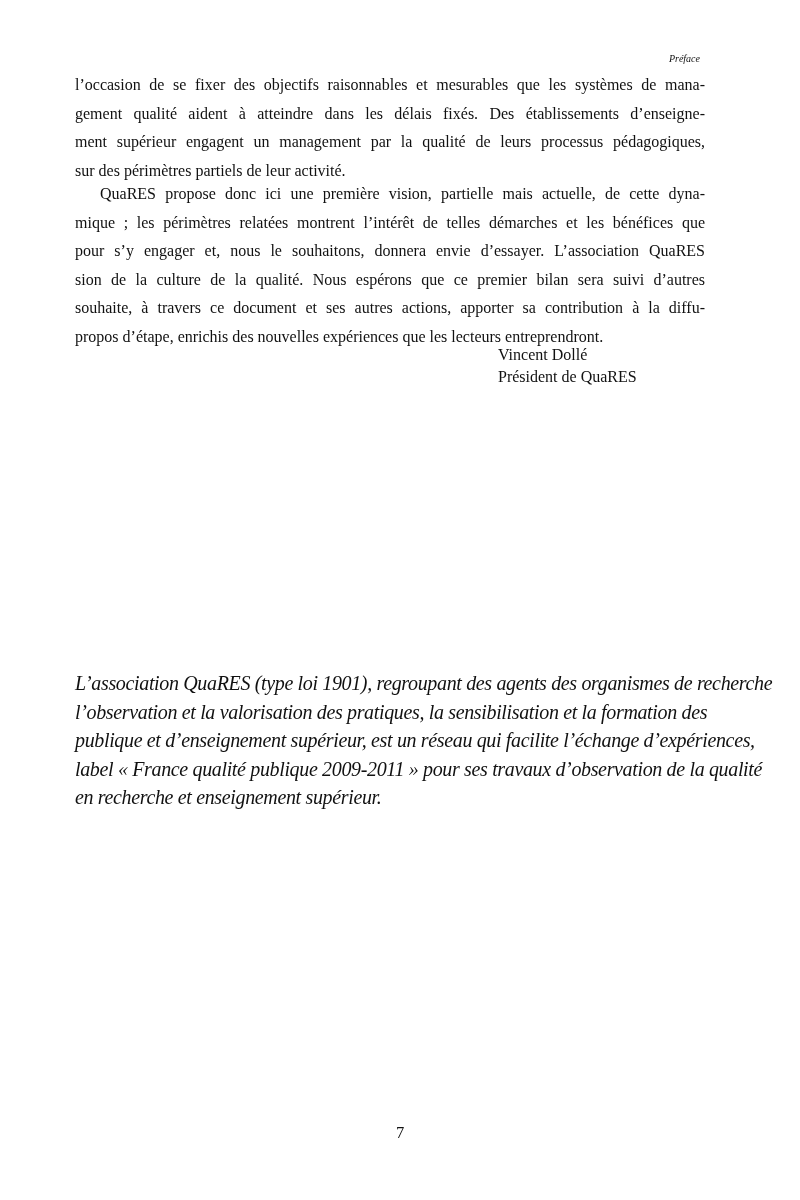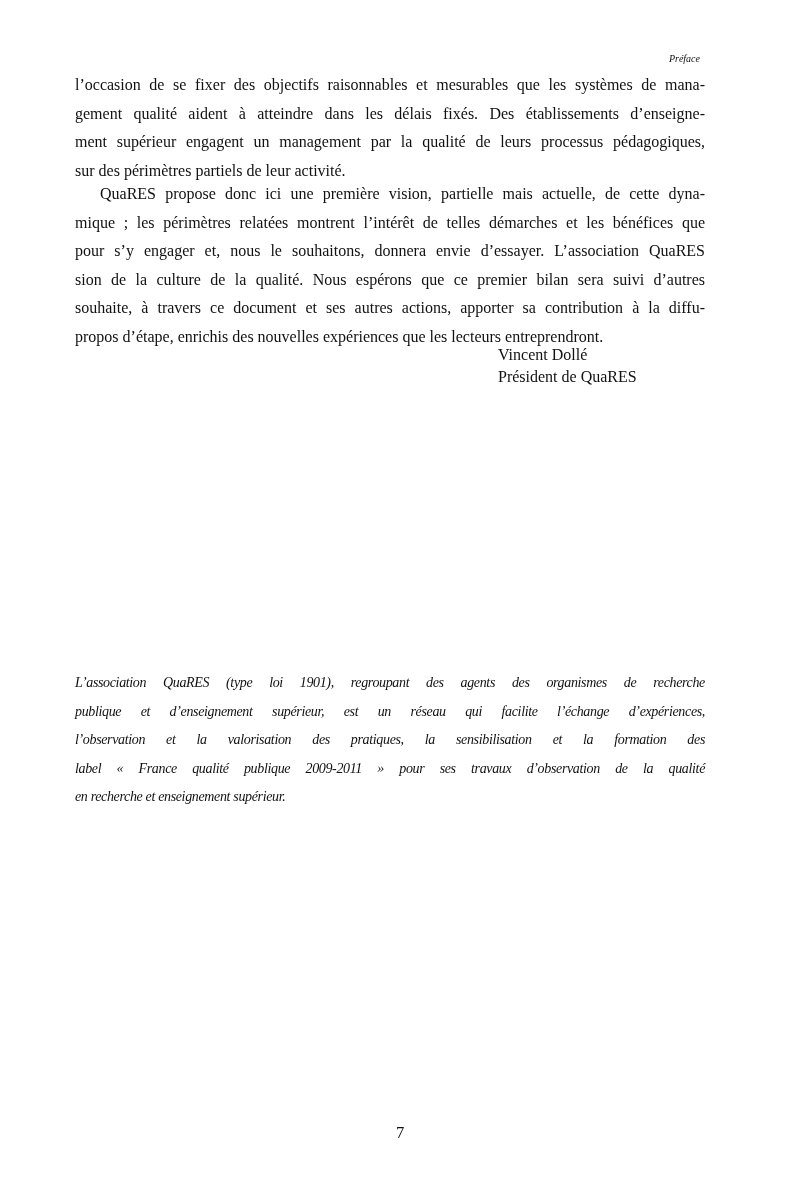--- a/index.html
+++ b/index.html
@@ -11,21 +11,21 @@
     .line { display: block; height: 22px; line-height: 22px; font-size: 16px;
             white-space: nowrap; text-align: justify; text-align-last: justify; margin-top: 6px; }
     .line.last { text-align-last: left; }
     .line.indent { padding-left: 25px; }
     .body-block { top: 68px; }
     .body-block .line { height: 22.6px; line-height: 22.6px; }
     .para2 { top: 177px; }
     .signature { position: absolute; left: 476px; top: 344px; font-size: 16px; line-height: 22px; margin-left: 22px; }
     .signature div { white-space: nowrap; }
     .italic-block { top: 666px; font-style: italic; }
-    .italic-block .line { height: 22.5px; line-height: 22.5px; font-size: 14px; letter-spacing: -0.35px; }
+    .italic-block .line { height: 22.5px; line-height: 22.5px; font-size: 20px; letter-spacing: -0.35px; }
     .page-number { position: absolute; top: 1123px; left: 0; width: 800px; text-align: center;
                    font-size: 16.5px; }
   </style>
 </head>
 <body>
 
 <div>
   <div class="running-head">Préface</div>
 
   <div class="block body-block">
@@ -44,20 +44,20 @@
     <span class="line last">propos d’étape, enrichis des nouvelles expériences que les lecteurs entreprendront.</span>
   </div>
 
   <div class="signature">
     <div>Vincent Dollé</div>
     <div>Président de QuaRES</div>
   </div>
 
   <div class="block italic-block">
     <span class="line">L’association QuaRES (type loi 1901), regroupant des agents des organismes de recherche</span>
+    <span class="line">l’observation et la valorisation des pratiques, la sensibilisation et la formation des</span>
     <span class="line">publique et d’enseignement supérieur, est un réseau qui facilite l’échange d’expériences,</span>
-    <span class="line">l’observation et la valorisation des pratiques, la sensibilisation et la formation des</span>
     <span class="line">label « France qualité publique 2009-2011 » pour ses travaux d’observation de la qualité</span>
     <span class="line last">en recherche et enseignement supérieur.</span>
   </div>
 
   <div class="page-number">7</div>
 </div>
 
 </body></html>

